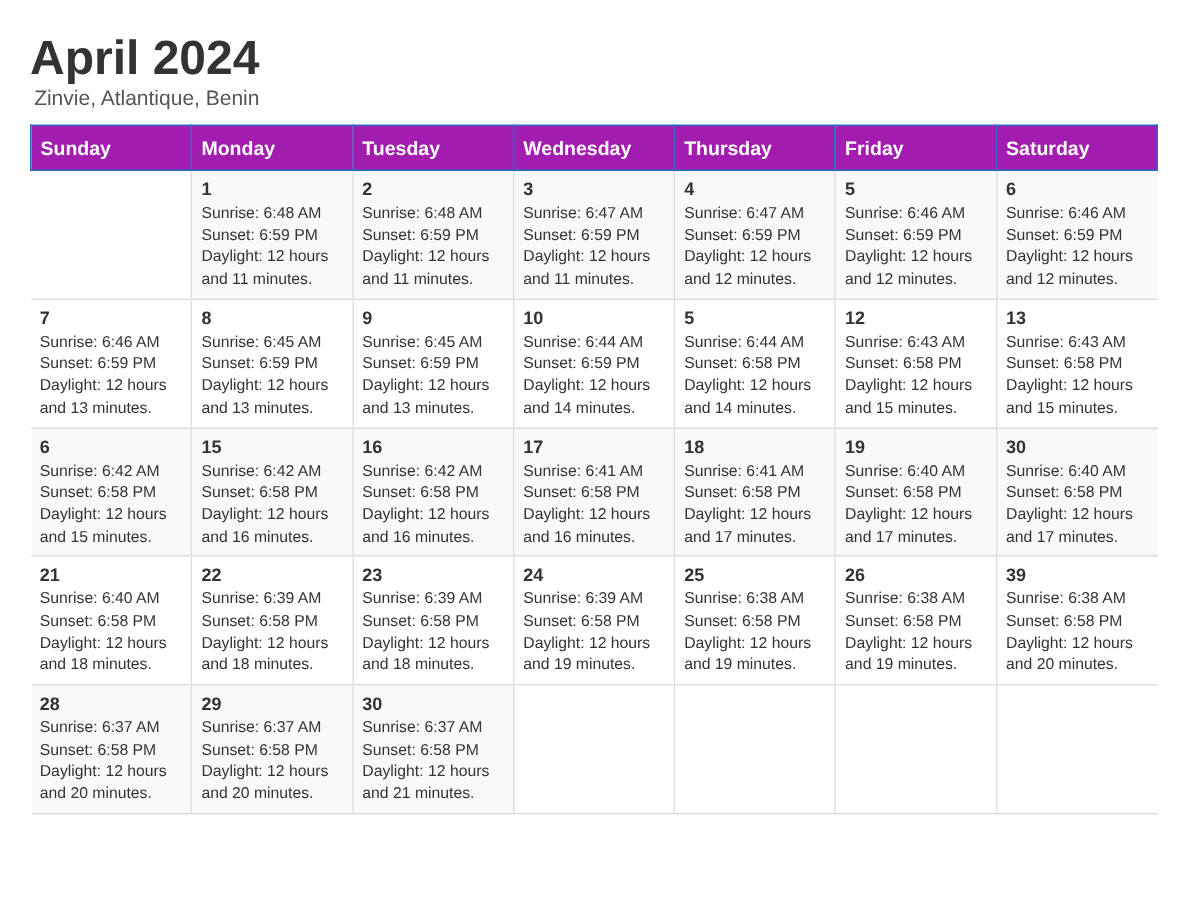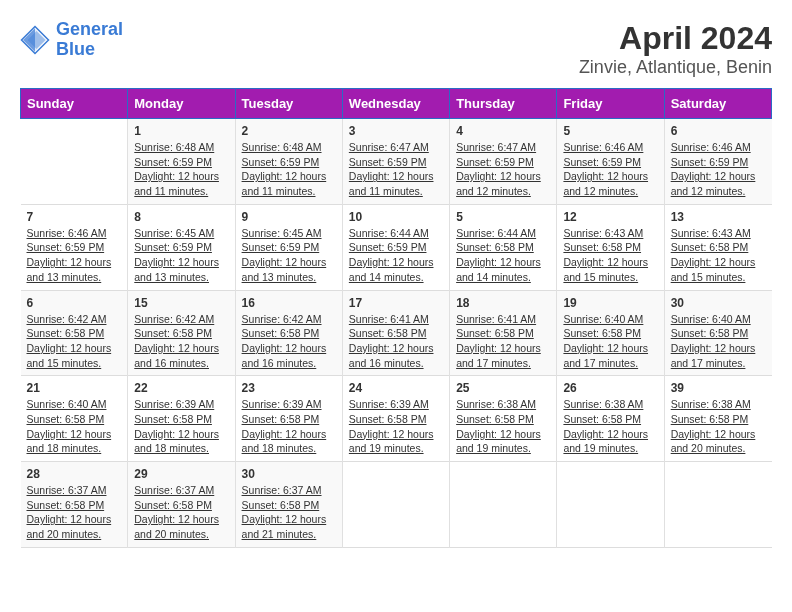--- a/index.html
+++ b/index.html
@@ -36,21 +36,21 @@
     }
     .title-block {
       text-align: right;
     }
     .main-title {
       font-size: 32px;
       font-weight: bold;
       color: #333;
     }
     .subtitle {
-      font-size: 18px;
+      font-size: 14px;
       color: #555;
     }
     table {
       width: 100%;
       border-collapse: collapse;
       font-size: 11px;
     }
     thead tr th {
       background-color: #a21caf;
       color: #fff;
@@ -83,42 +83,29 @@
       font-weight: bold;
       font-size: 12px;
       color: #333;
       display: block;
       margin-bottom: 2px;
     }
     .cell-text {
       font-size: 10.5px;
       color: #333;
       line-height: 1.4;
-      text-decoration: underline;
     }
     .empty-cell {
       background: #fff;
     }
   </style>
 </head>
 <body>
 
 <div class="header">
-  <div class="logo">
-    <svg class="logo-icon" viewBox="0 0 40 40" width="40" height="40">
-      <polygon points="20,5 35,20 20,35 5,20" fill="#3a7bd5" opacity="0.15"></polygon>
-      <polygon points="20,2 38,20 20,38 2,20" fill="none" stroke="#3a7bd5" stroke-width="2"></polygon>
-      <polygon points="22,8 34,20 22,32 10,20" fill="#3a7bd5" opacity="0.4"></polygon>
-      <polygon points="20,4 36,20 20,36 4,20" fill="#3a7bd5" opacity="0.7" clip-path="inset(0 50% 0 0)"></polygon>
-    </svg>
-    <div class="logo-text">
-      <div><span>General</span></div>
-      <div><span>Blue</span></div>
-    </div>
-  </div>
   <div class="title-block">
     <div class="main-title">April 2024</div>
     <div class="subtitle">Zinvie, Atlantique, Benin</div>
   </div>
 </div>
 
 <table>
   <thead>
     <tr>
     <th>Sunday</th>

